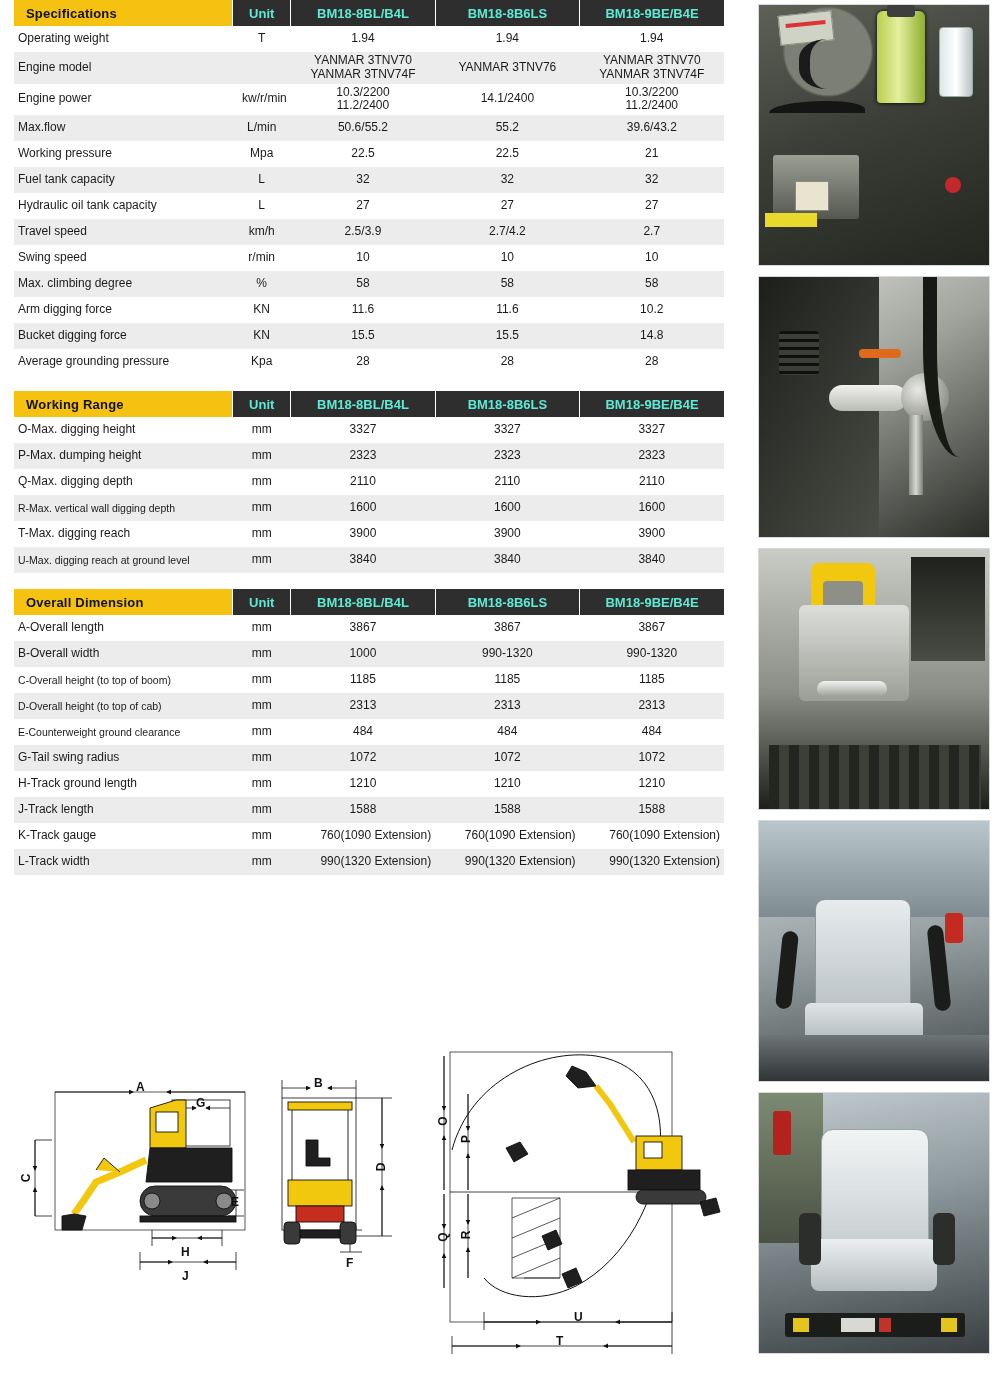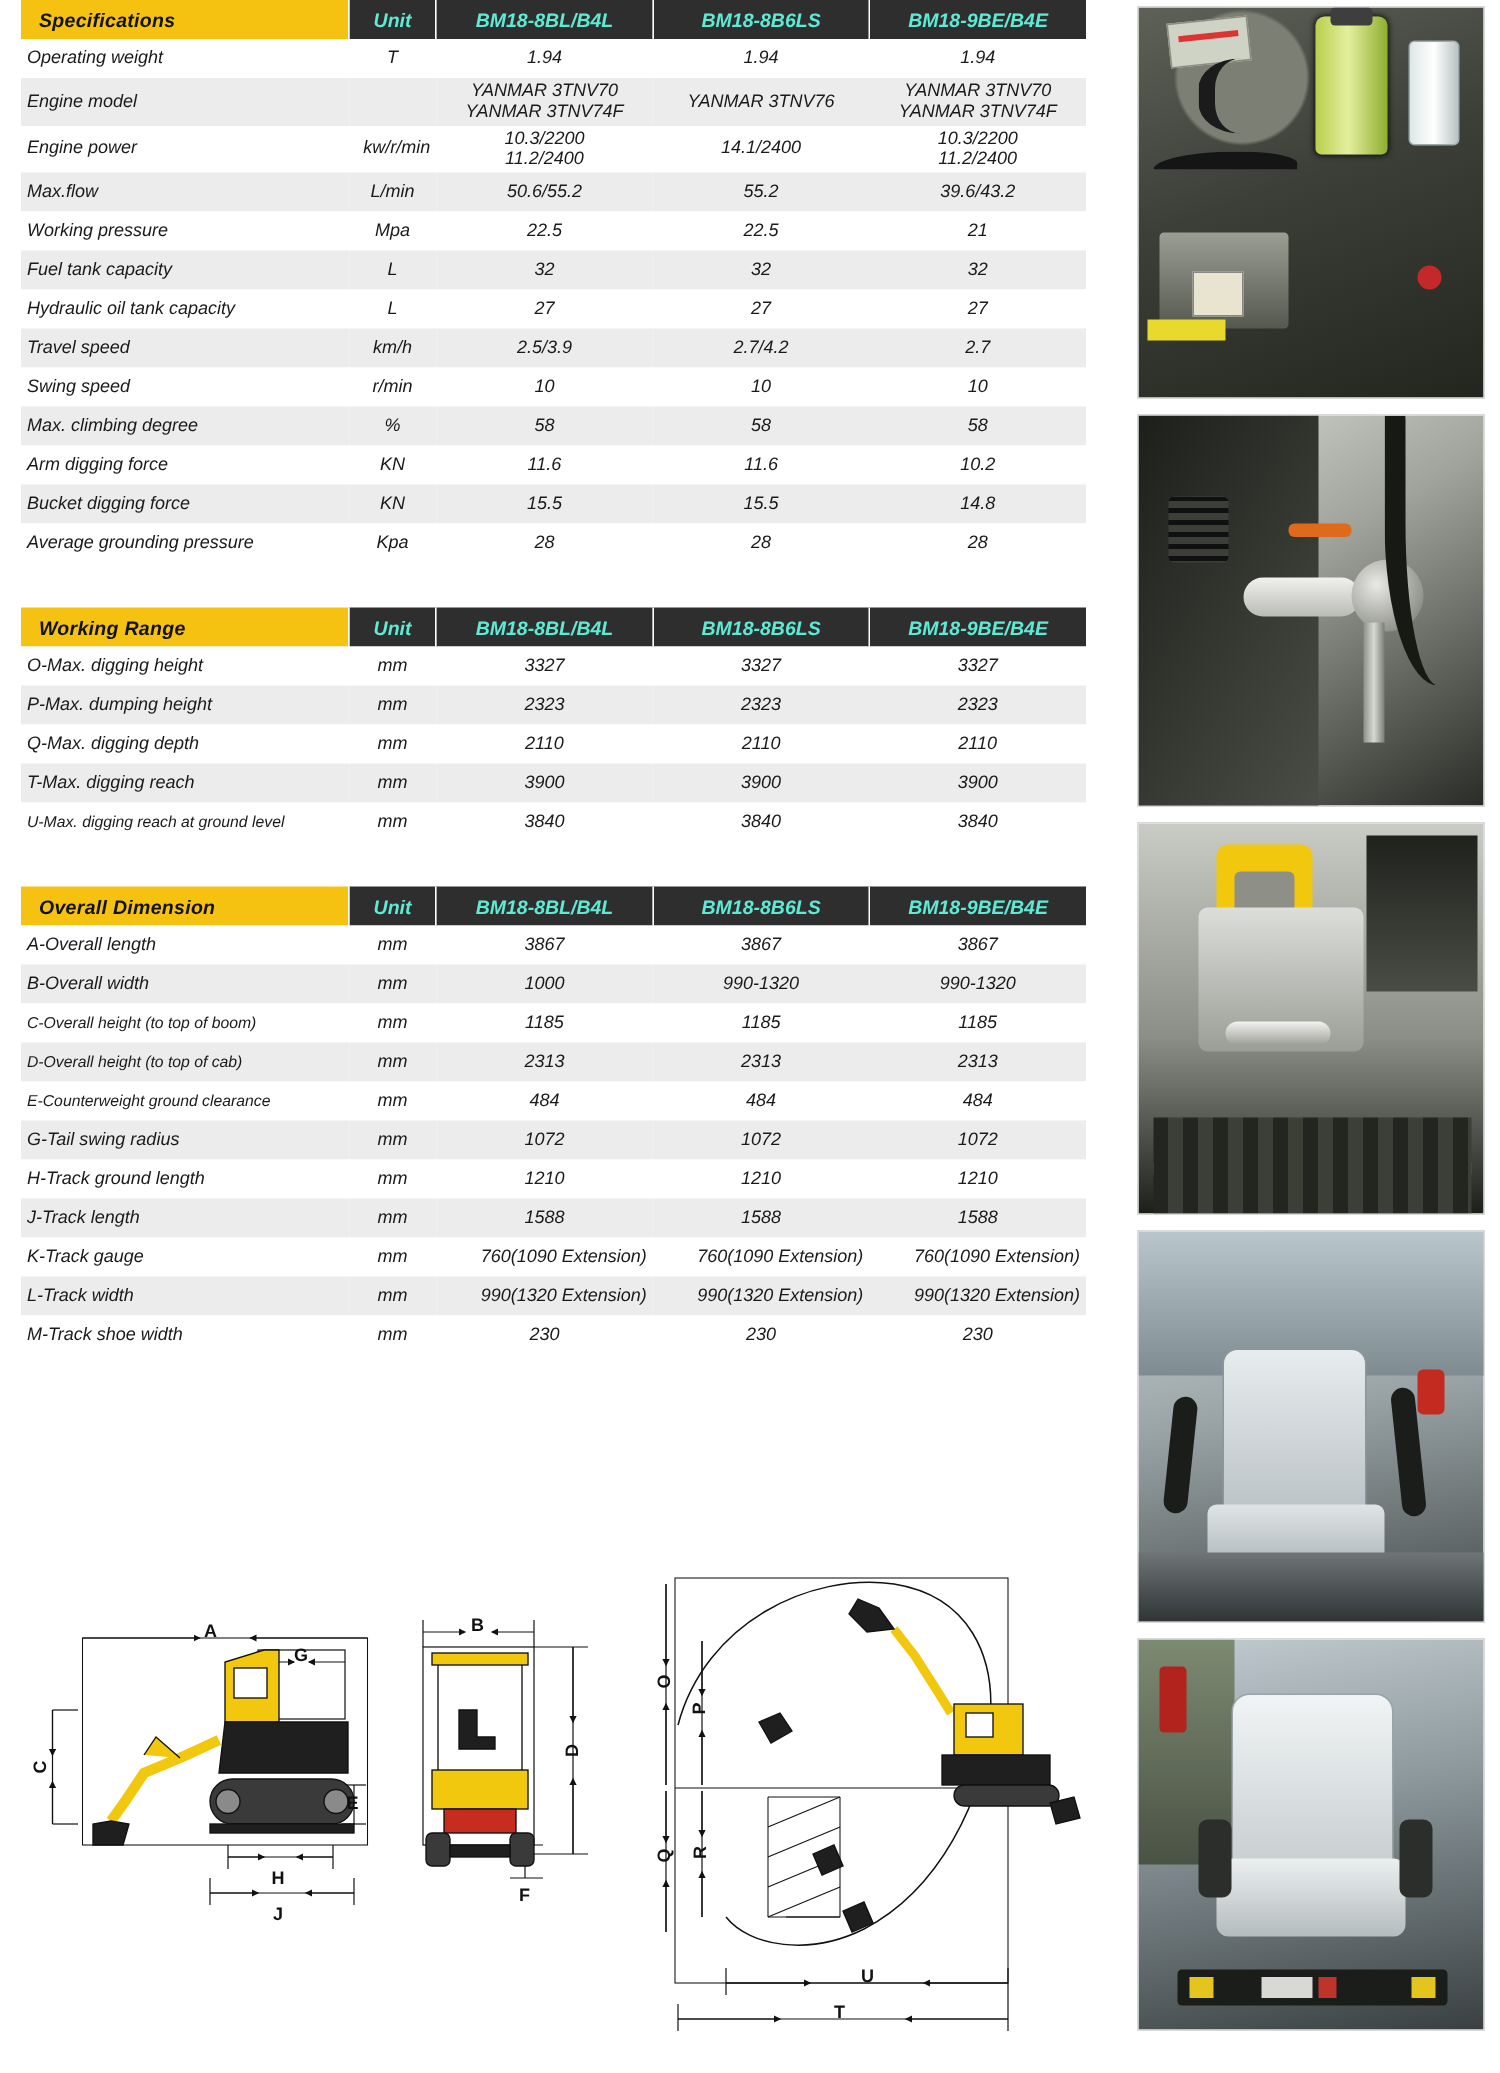--- a/index.html
+++ b/index.html
@@ -17,22 +17,21 @@
 
   
   .left-col {
     position:absolute; left:14px; top:0; width:722px;
   }
 
   table.spec {
     border-collapse:collapse;
     width:710px;
     table-layout:fixed;
-    margin-bottom:30px;
-    font-style:italic;
+    margin-bottom:16px;
   }
   table.spec col.c-name { width:218px; }
   table.spec col.c-unit { width:58px; }
   table.spec col.c-val  { width:144px; }
 
   table.spec thead th {
     height:26px;
     font-size:13px;
     font-weight:bold;
     vertical-align:middle;
@@ -312,20 +311,27 @@
           <td class="val">2323</td>
         </tr>
         <tr>
           <td class="name">Q-Max. digging depth</td>
           <td class="unit">mm</td>
           <td class="val">2110</td>
           <td class="val">2110</td>
           <td class="val">2110</td>
         </tr>
         <tr>
+          <td class="name tight">R-Max. vertical wall digging depth</td>
+          <td class="unit">mm</td>
+          <td class="val">1600</td>
+          <td class="val">1600</td>
+          <td class="val">1600</td>
+        </tr>
+        <tr>
           <td class="name">T-Max. digging reach</td>
           <td class="unit">mm</td>
           <td class="val">3900</td>
           <td class="val">3900</td>
           <td class="val">3900</td>
         </tr>
         <tr>
           <td class="name tight">U-Max. digging reach at ground level</td>
           <td class="unit">mm</td>
           <td class="val">3840</td>
@@ -415,27 +421,20 @@
           <td class="val small">760(1090 Extension)</td>
           <td class="val small">760(1090 Extension)</td>
           <td class="val small">760(1090 Extension)</td>
         </tr>
         <tr>
           <td class="name">L-Track width</td>
           <td class="unit">mm</td>
           <td class="val small">990(1320 Extension)</td>
           <td class="val small">990(1320 Extension)</td>
           <td class="val small">990(1320 Extension)</td>
-        </tr>
-        <tr>
-          <td class="name">M-Track shoe width</td>
-          <td class="unit">mm</td>
-          <td class="val">230</td>
-          <td class="val">230</td>
-          <td class="val">230</td>
         </tr>
       </tbody>
     </table>
   </div>
 
   <div class="photos">
     <div class="photo ph1">
       <div class="plate"></div>
       <div class="tank"></div>
       <div class="tankcap"></div>

